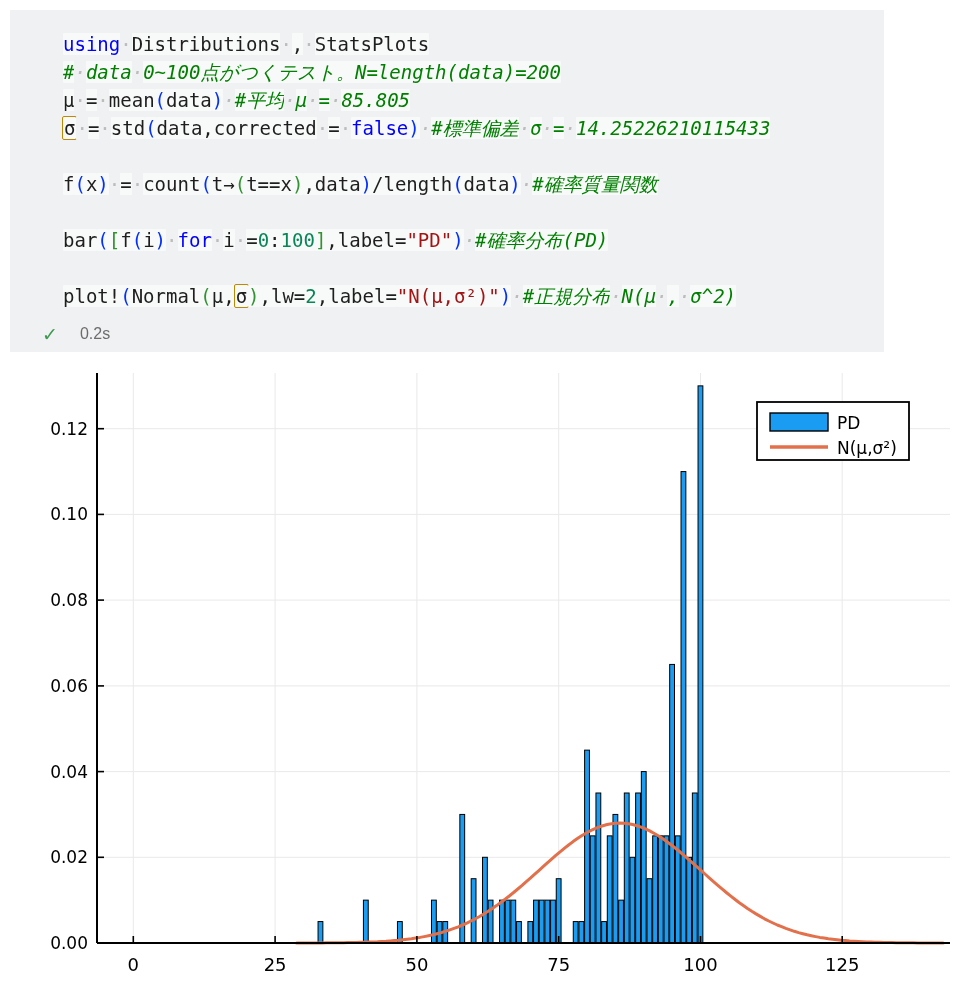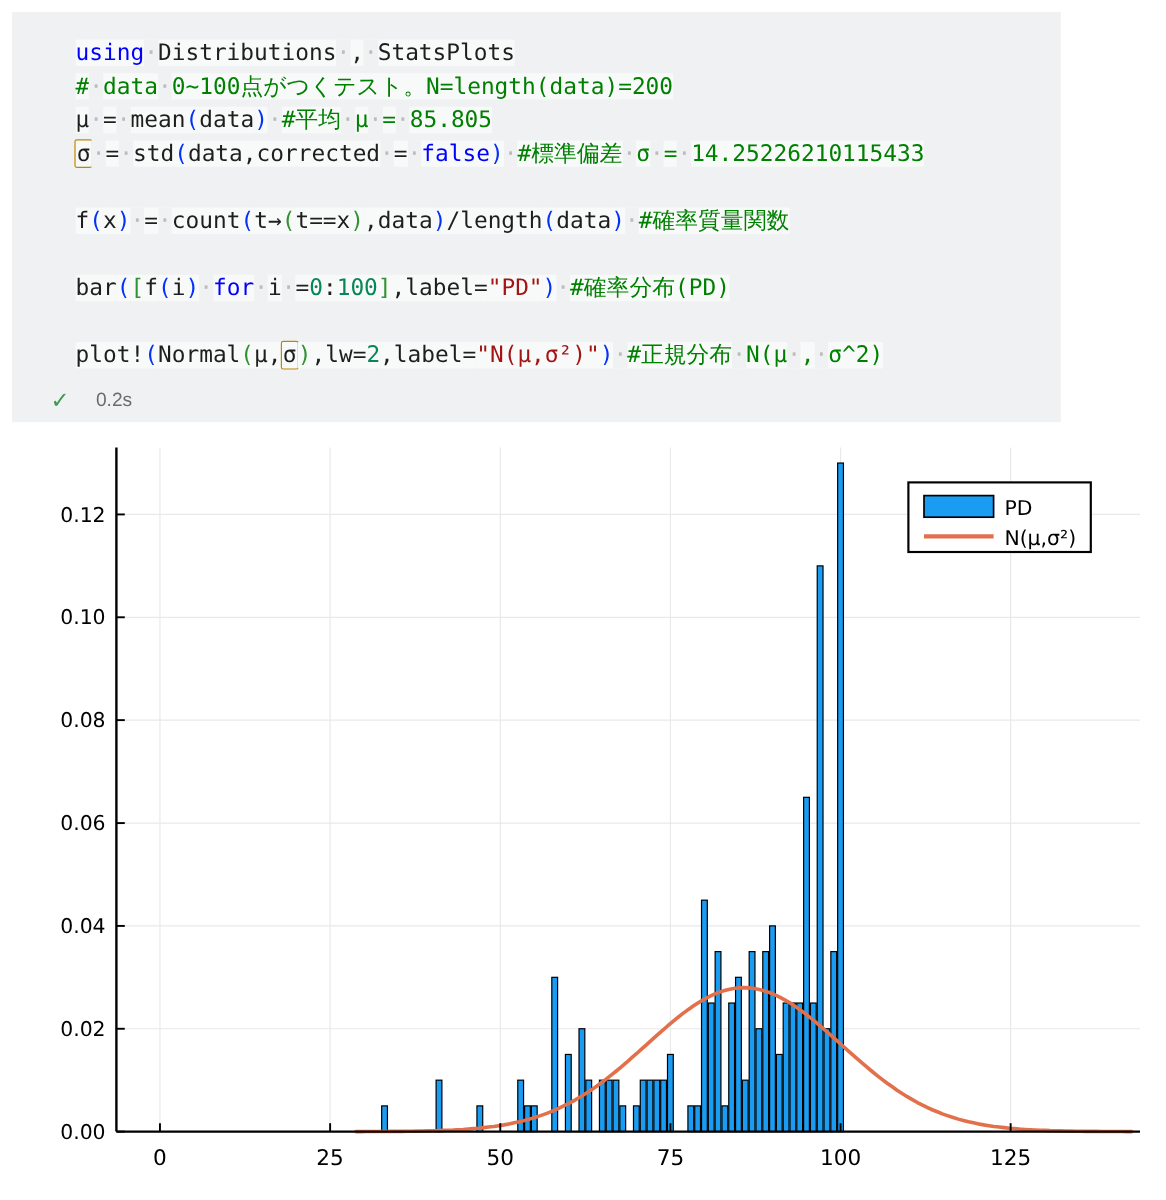--- a/index.html
+++ b/index.html
@@ -13,21 +13,21 @@
   .code{
     position:absolute; left:53px; top:20px; right:10px;
     font-family:"DejaVu Sans Mono","Liberation Mono",monospace;
     font-size:19px; line-height:28px; color:var(--text,#1e1e1e);
     white-space:pre; cursor:text;
   }
   .cl{height:28px;}
   .tok{background:var(--code-token-bg,#f8f9f9); border-radius:1px;}
   .ws{color:#bcbcbc; background:var(--cell-bg,#f0f1f2);}
   .kw{color:var(--keyword,#0000ff);}
-  .cm{color:var(--comment,#008000);}
+  .cm{color:var(--comment,#008000);font-style:italic;}
   .str{color:var(--string,#a31515);}
   .num{color:var(--number,#098658);}
   .p1{color:var(--bracket1,#0431fa);}
   .p2{color:var(--bracket2,#319331);}
   .id{color:var(--text,#1e1e1e);}
   .hl{color:var(--text,#1e1e1e); border:1.5px solid var(--occurrence-border,#bf8803); border-radius:2px; padding:0 1px; margin:0 -1px;}
 
   .statusbar{
     position:absolute; left:0; bottom:0; height:36px; width:100%;
     display:flex; align-items:center; gap:22px; padding-left:32px; box-sizing:border-box;

